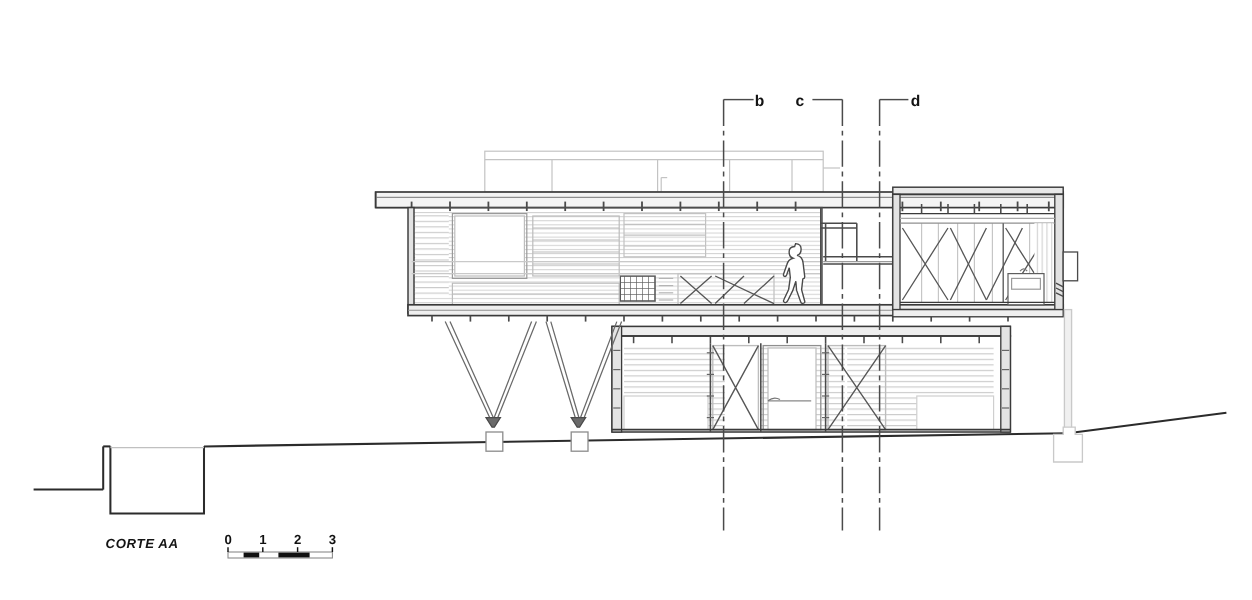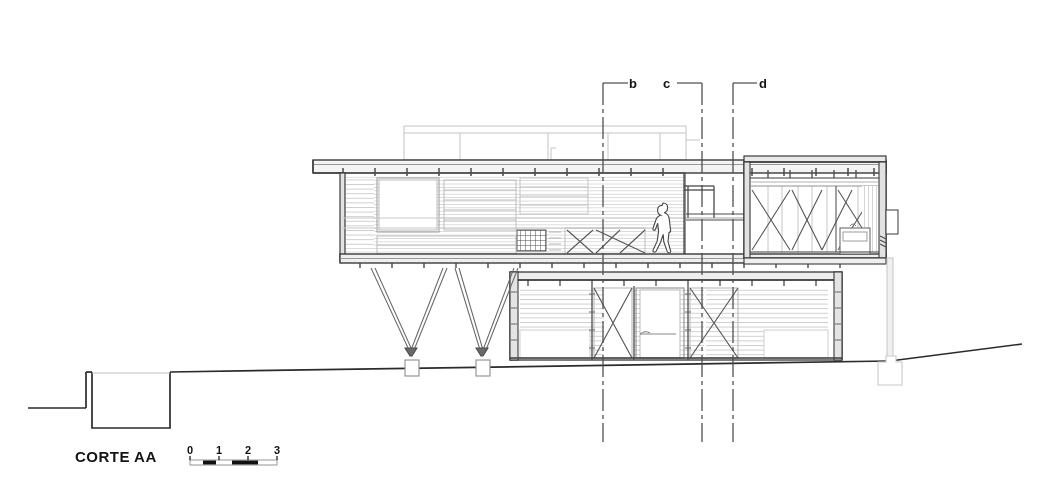--- a/index.html
+++ b/index.html
@@ -1,21 +1,21 @@
 <!DOCTYPE html>
 <html><head>
 <meta charset="utf-8">
 <style>
   html,body{margin:0;padding:0;background:#ffffff;}
   body{width:1043px;height:500px;overflow:hidden;
        font-family:"Liberation Sans", sans-serif;}
   #stage{position:relative;width:1043px;height:500px;background:#fff;}
   #dwg{position:absolute;left:0;top:0;}
   .lbl{position:absolute;font-weight:bold;color:#141414;}
-  #title{left:75px;top:448px;font-size:15px;letter-spacing:.5px;}
+  #title{left:88px;top:448px;font-size:11px;letter-spacing:.5px;font-style:italic;}
   .gridlbl{font-size:13px;}
   .scalenum{position:absolute;font-size:11px;font-weight:bold;color:#111;}
 </style>
 </head>
 <body>
 
 <div id="stage">
 
 <svg id="dwg" width="1043" height="500" viewBox="0 0 1043 500">
 

